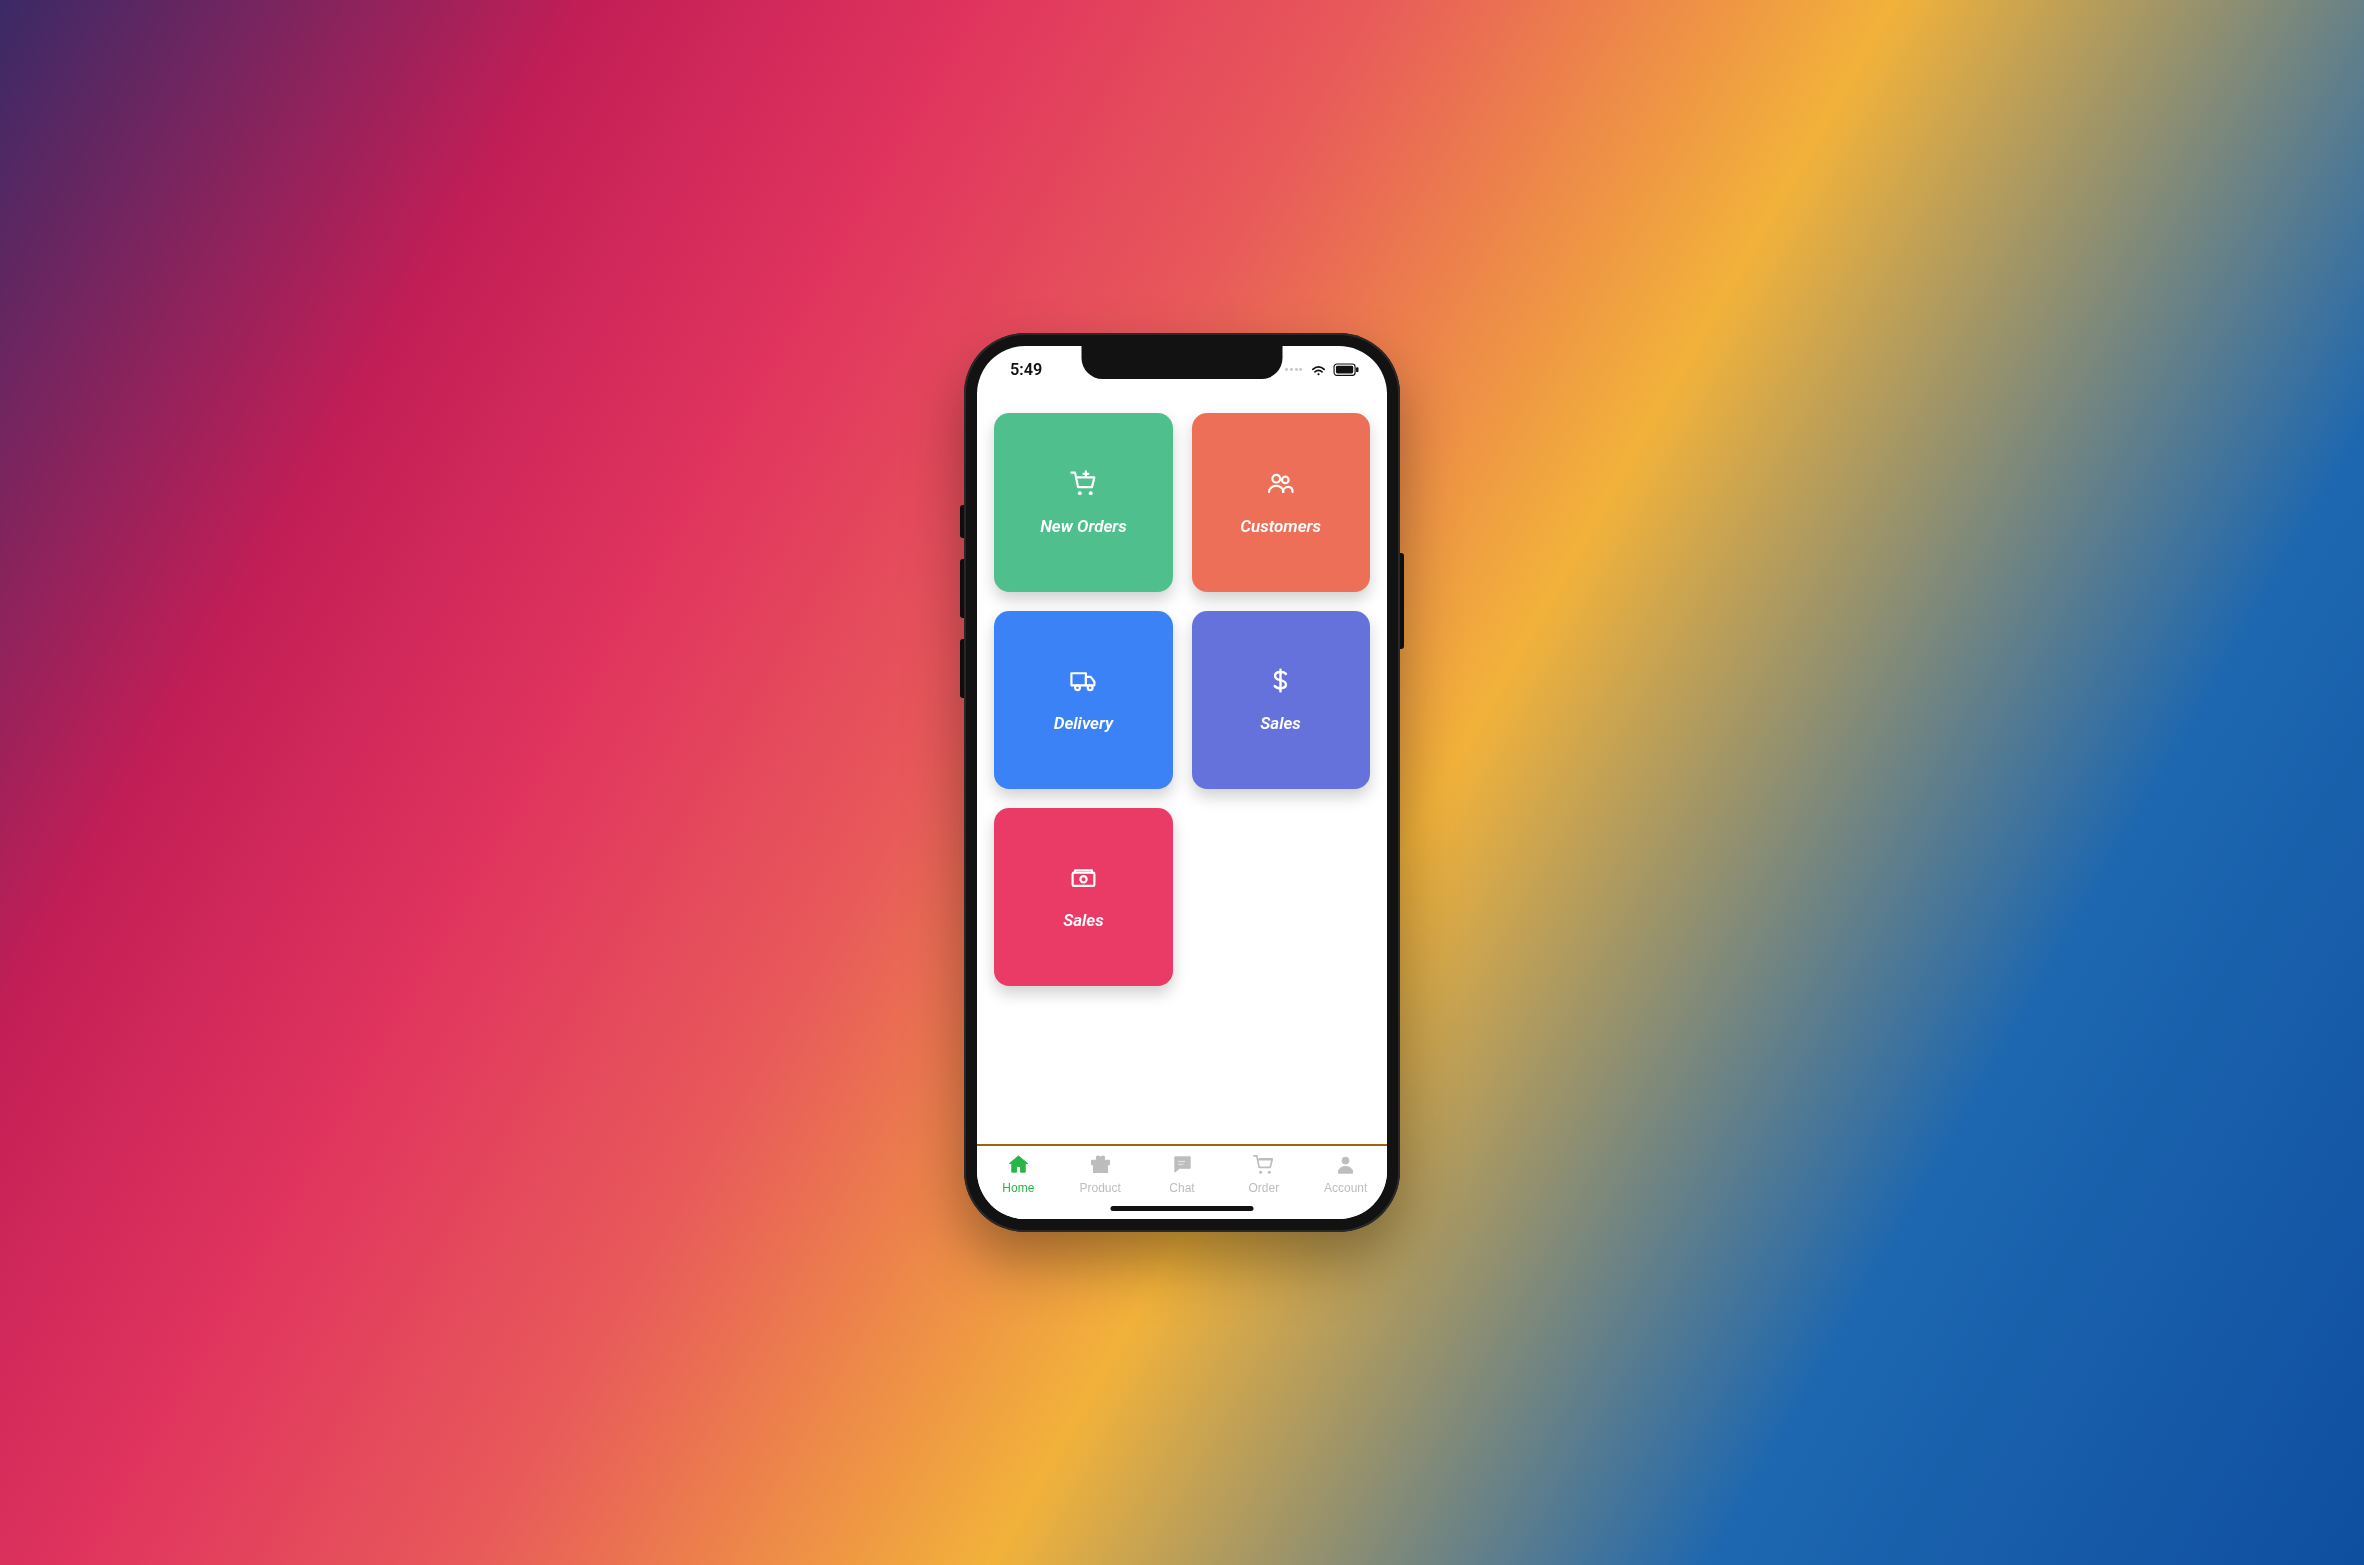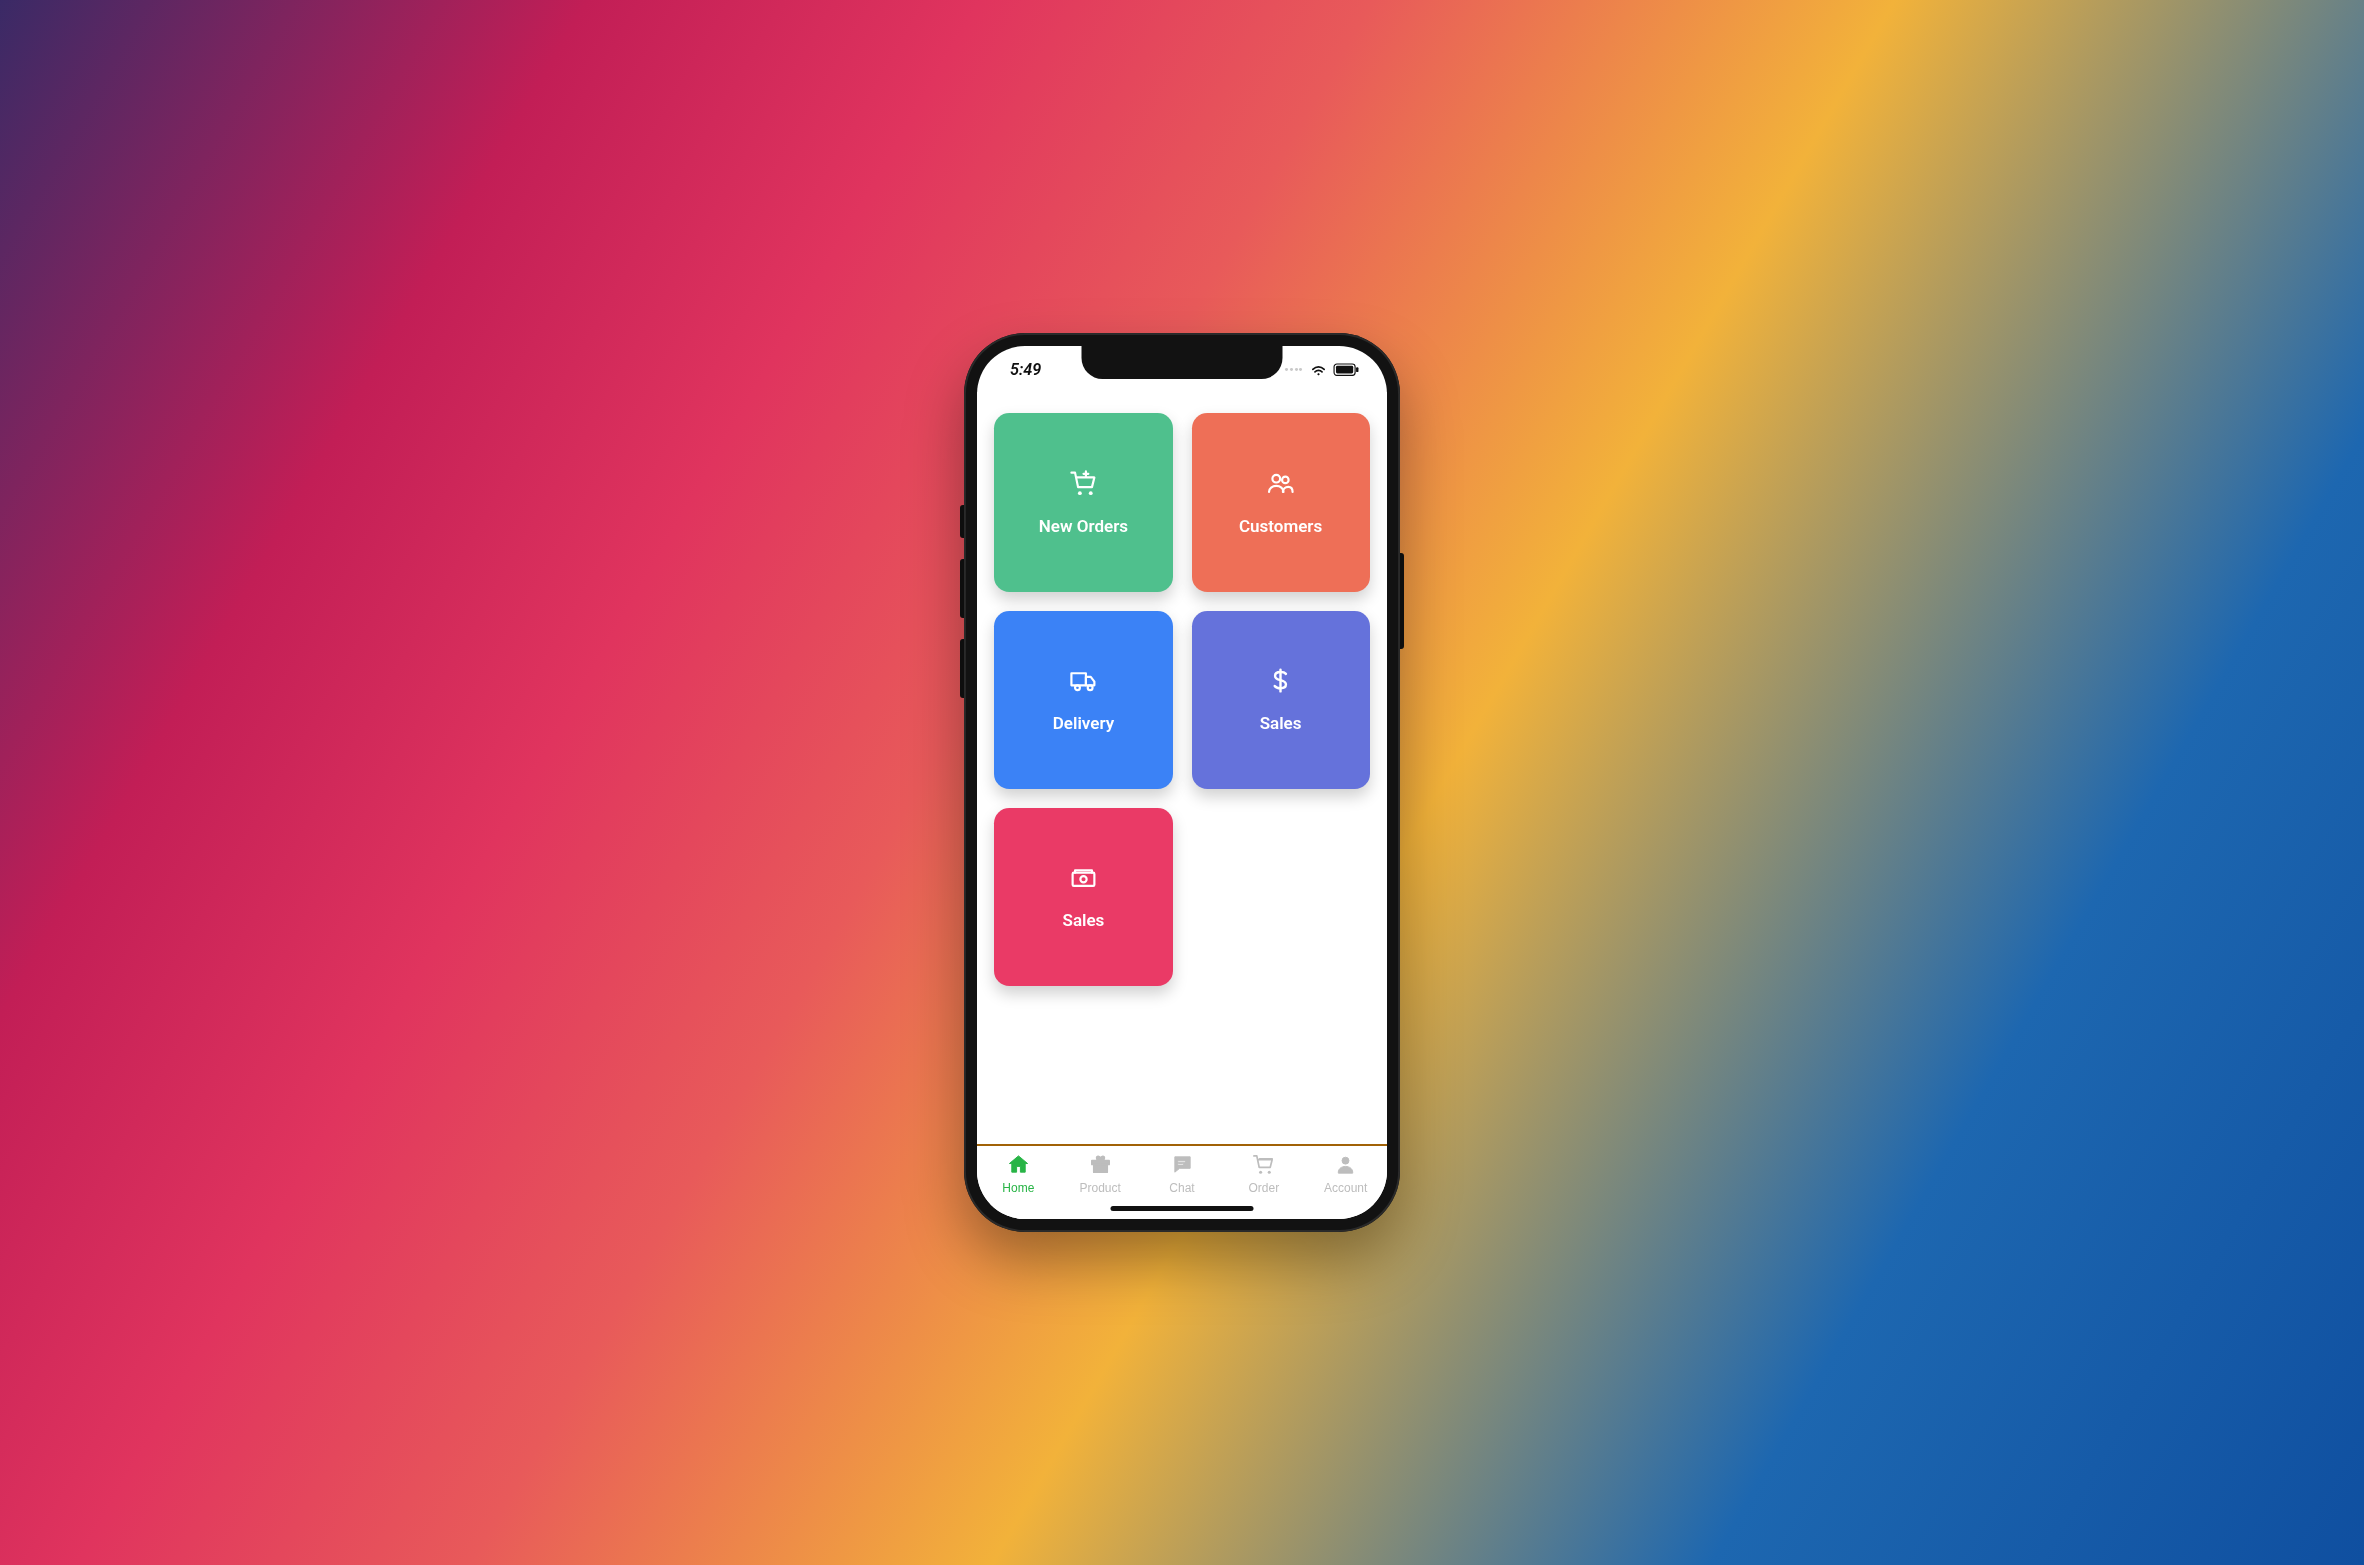--- a/index.html
+++ b/index.html
@@ -70,21 +70,20 @@
     height: 46px;
     display: flex;
     align-items: center;
     justify-content: space-between;
     padding: 0 27px 0 32.5px;
     font-size: 16.3px;
     font-weight: 600;
     color: #111;
     position: relative;
     z-index: 40;
-    font-style: italic;
   }
   .status-right { display: flex; align-items: center; gap: 5.7px; }
   .status-dots { display:flex; gap:1.9px; align-items:center; margin-right:1.9px; }
   .status-dots span { width:2.9px; height:2.9px; border-radius:50%; background:#c9c9c9; }
   .wifi-icon, .battery-icon { display:inline-flex; }
 
   
   .app-header {
     height: 55px;
     display: flex;
@@ -109,20 +108,21 @@
     cursor: pointer;
     padding: 3.8px;
   }
 
   
   .content {
     flex: 1;
     overflow: auto;
     padding: 21px 17px 9.6px 17px;
     background: #fff;
+    font-style: italic;
   }
   .grid {
     display: grid;
     grid-template-columns: 1fr 1fr;
     gap: 19px;
   }
   .tile {
     aspect-ratio: 1 / 1;
     border-radius: 15.3px;
     display: flex;

